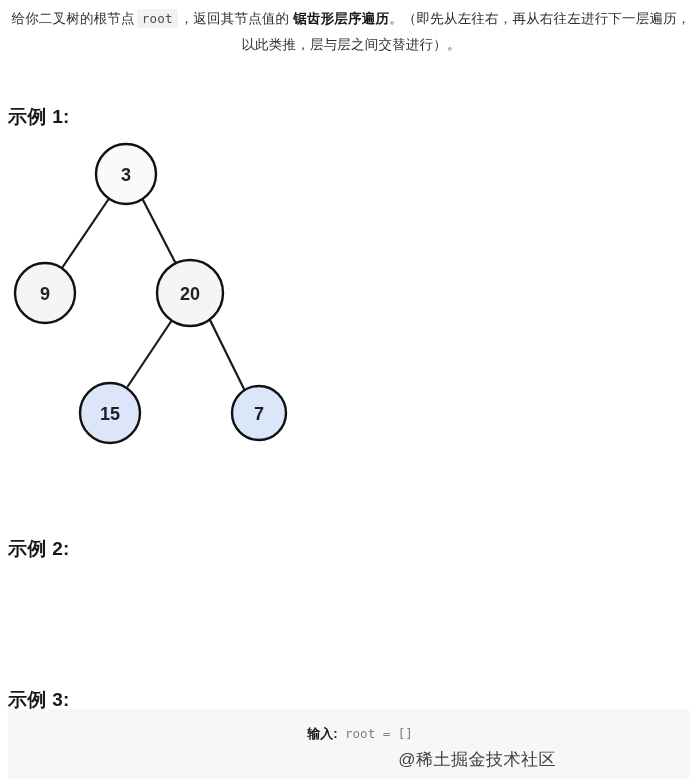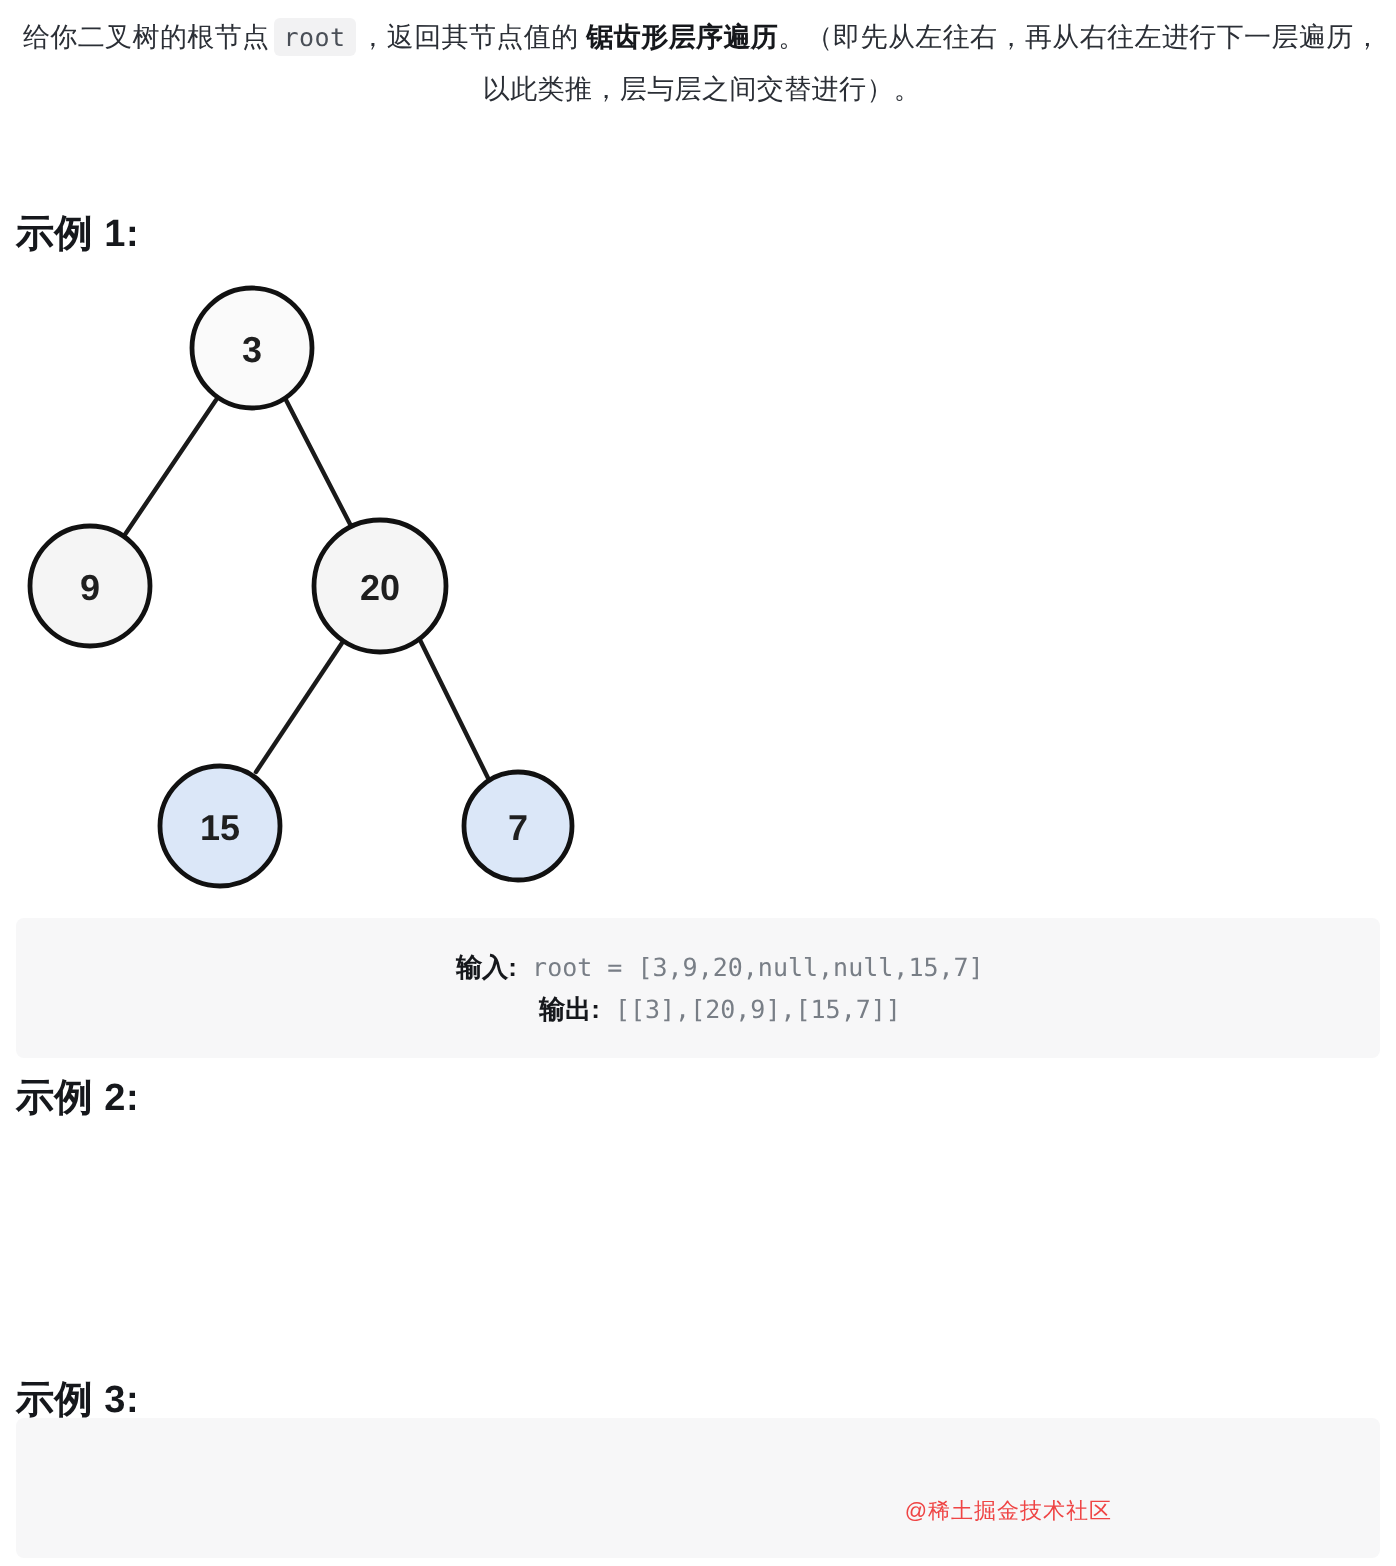--- a/index.html
+++ b/index.html
@@ -100,22 +100,22 @@
   }
   .code-value {
     color: #787e86;
   }
 
   
   .watermark {
     position: absolute;
     right: 16px;
     top: 748px;
-    font-size: 11px;
-    color: #ef4444;
+    font-size: 17px;
+    color: #404040;
     letter-spacing: 0.5px;
     font-family: "Liberation Sans", "DejaVu Sans", sans-serif;
   }
 </style>
 </head>
 <body>
 
 <div class="page">
 
   <div class="statement">
@@ -142,26 +142,23 @@
       <g font-family="Liberation Sans, DejaVu Sans, sans-serif" font-size="18" font-weight="bold" fill="#1f1f1f" text-anchor="middle" dominant-baseline="central">
         <text x="126" y="173">3</text>
         <text x="45" y="292">9</text>
         <text x="190" y="292">20</text>
         <text x="110" y="412">15</text>
         <text x="259" y="412">7</text>
       </g>
     </svg>
   </div>
 
-  <div class="codeblock" id="code1">
-    <div class="code-line"><span class="code-label">输入:</span> <span class="code-value">root = [3,9,20,null,null,15,7]</span></div>
-    <div class="code-line"><span class="code-label">输出:</span> <span class="code-value">[[3],[20,9],[15,7]]</span></div>
-  </div>
 
   <div class="ex-heading" id="ex2-heading">示例 2:</div>
 
   <div class="ex-heading" id="ex3-heading">示例 3:</div>
   <div class="codeblock" id="code3">
+    <div class="code-line"><span class="code-label">输入:</span> <span class="code-value">root = []</span></div>
   </div>
 
   <div class="watermark">@稀土掘金技术社区</div>
 
 </div>
 
 </body></html>

